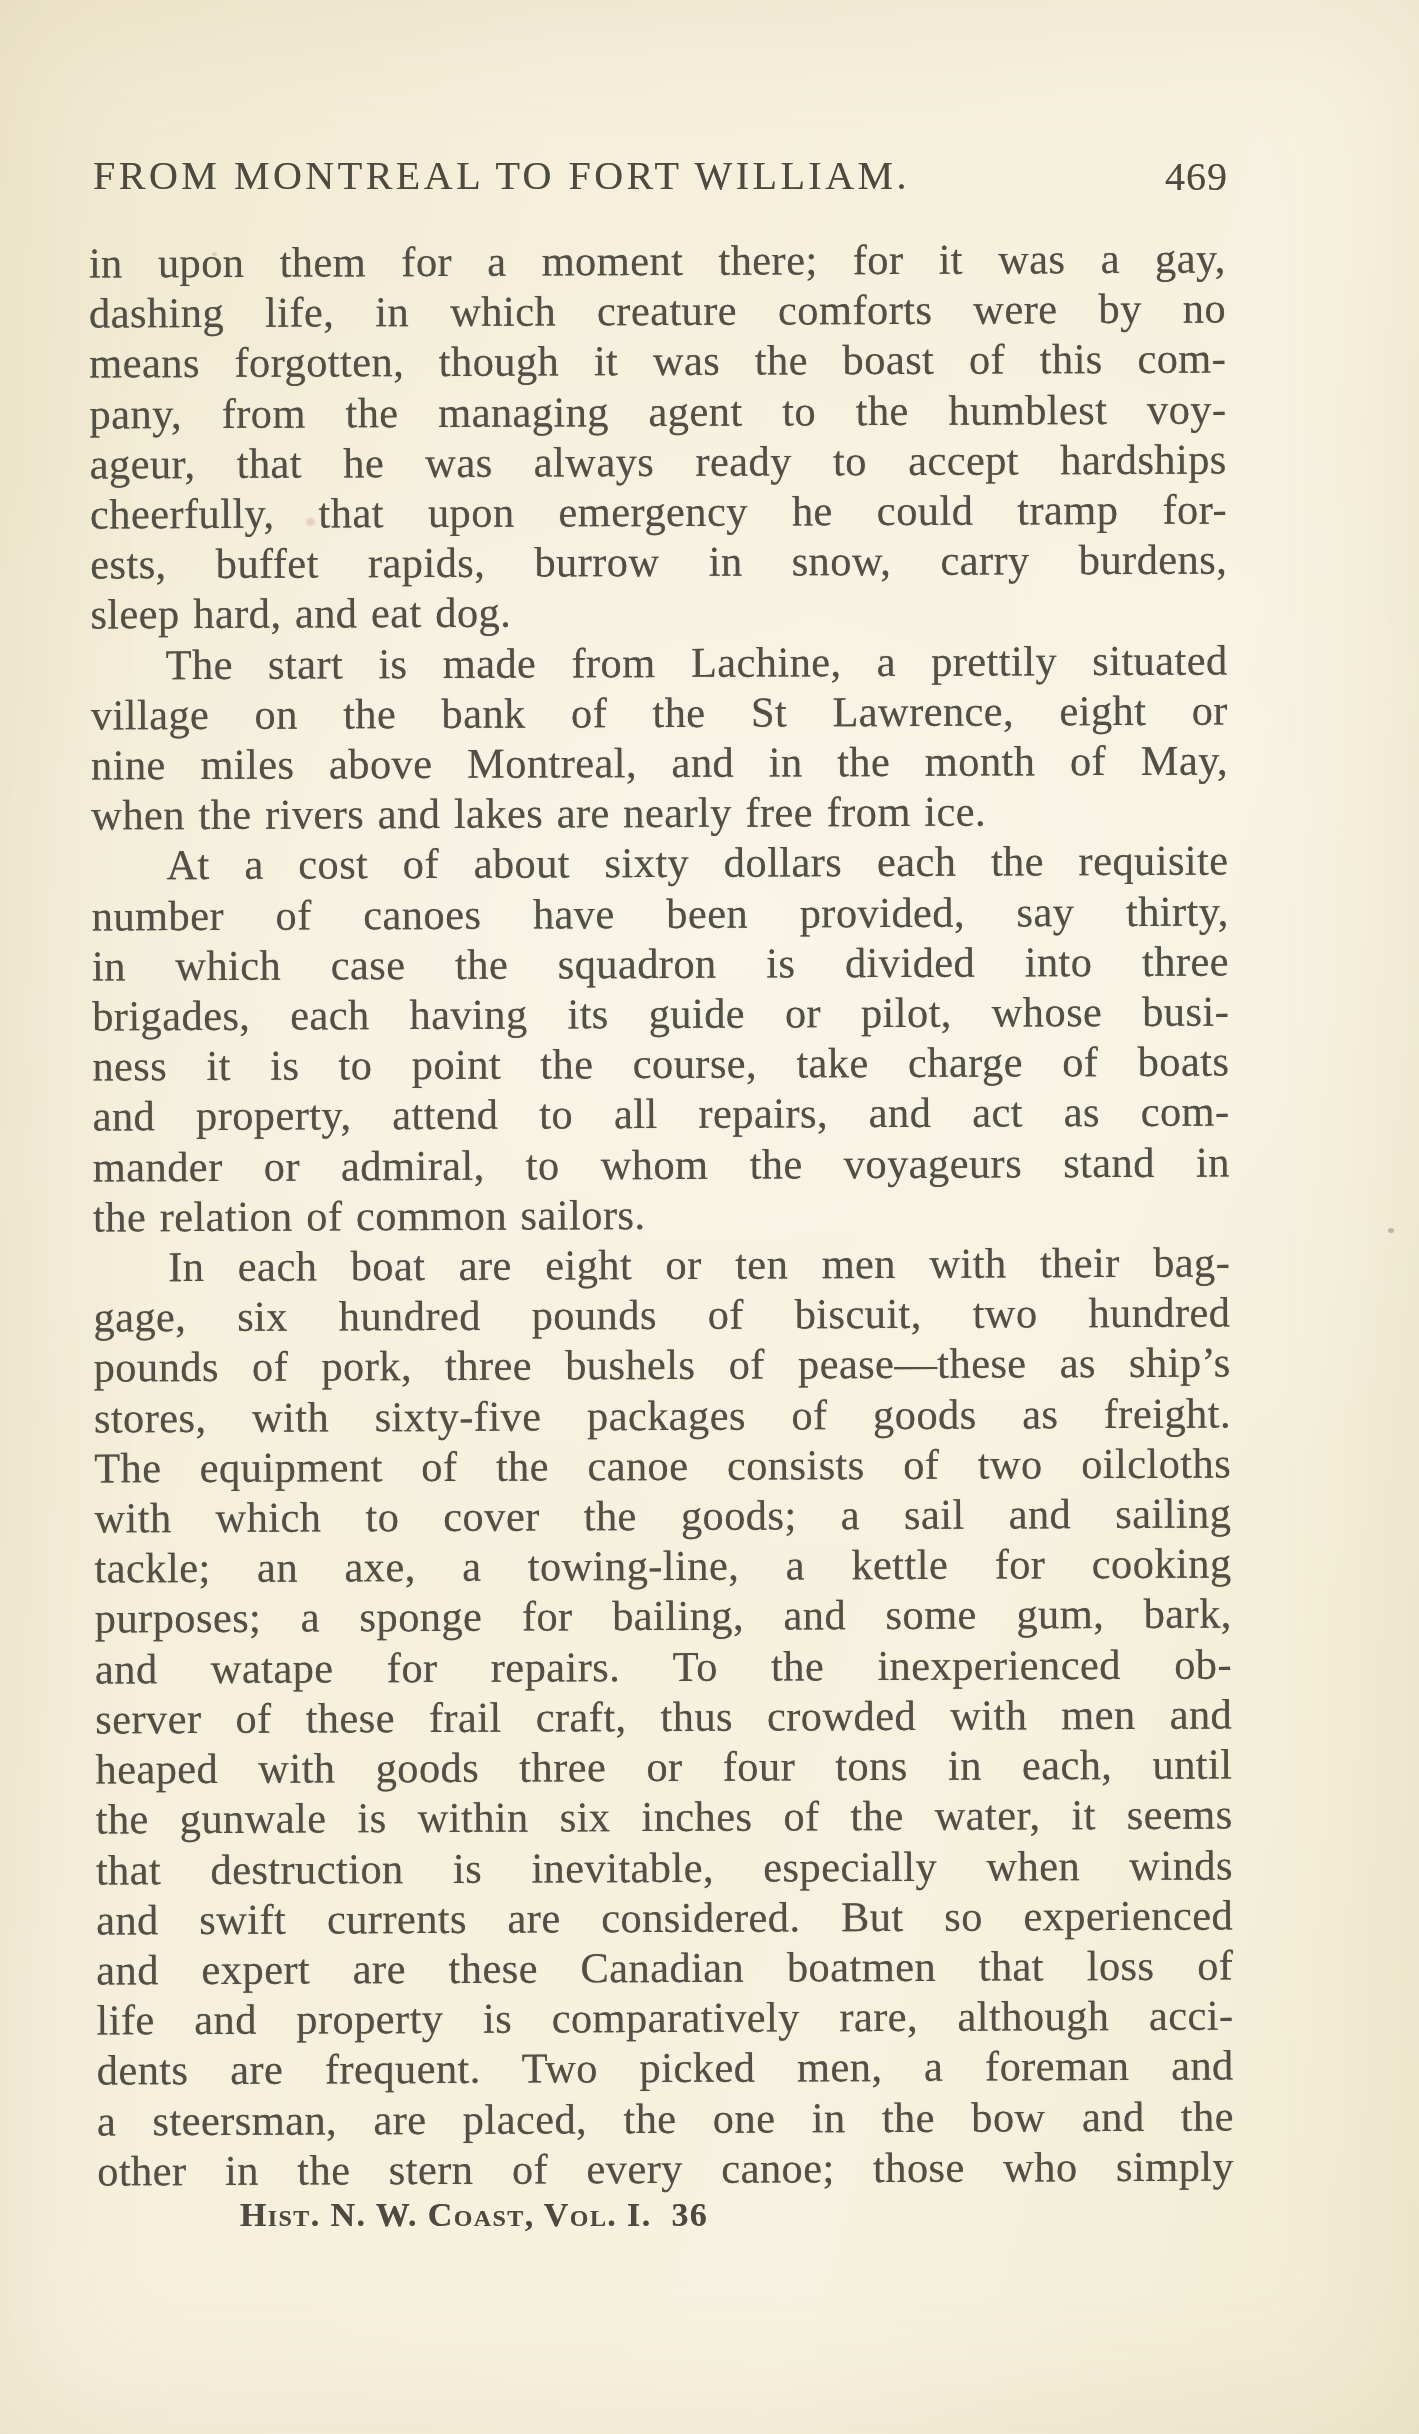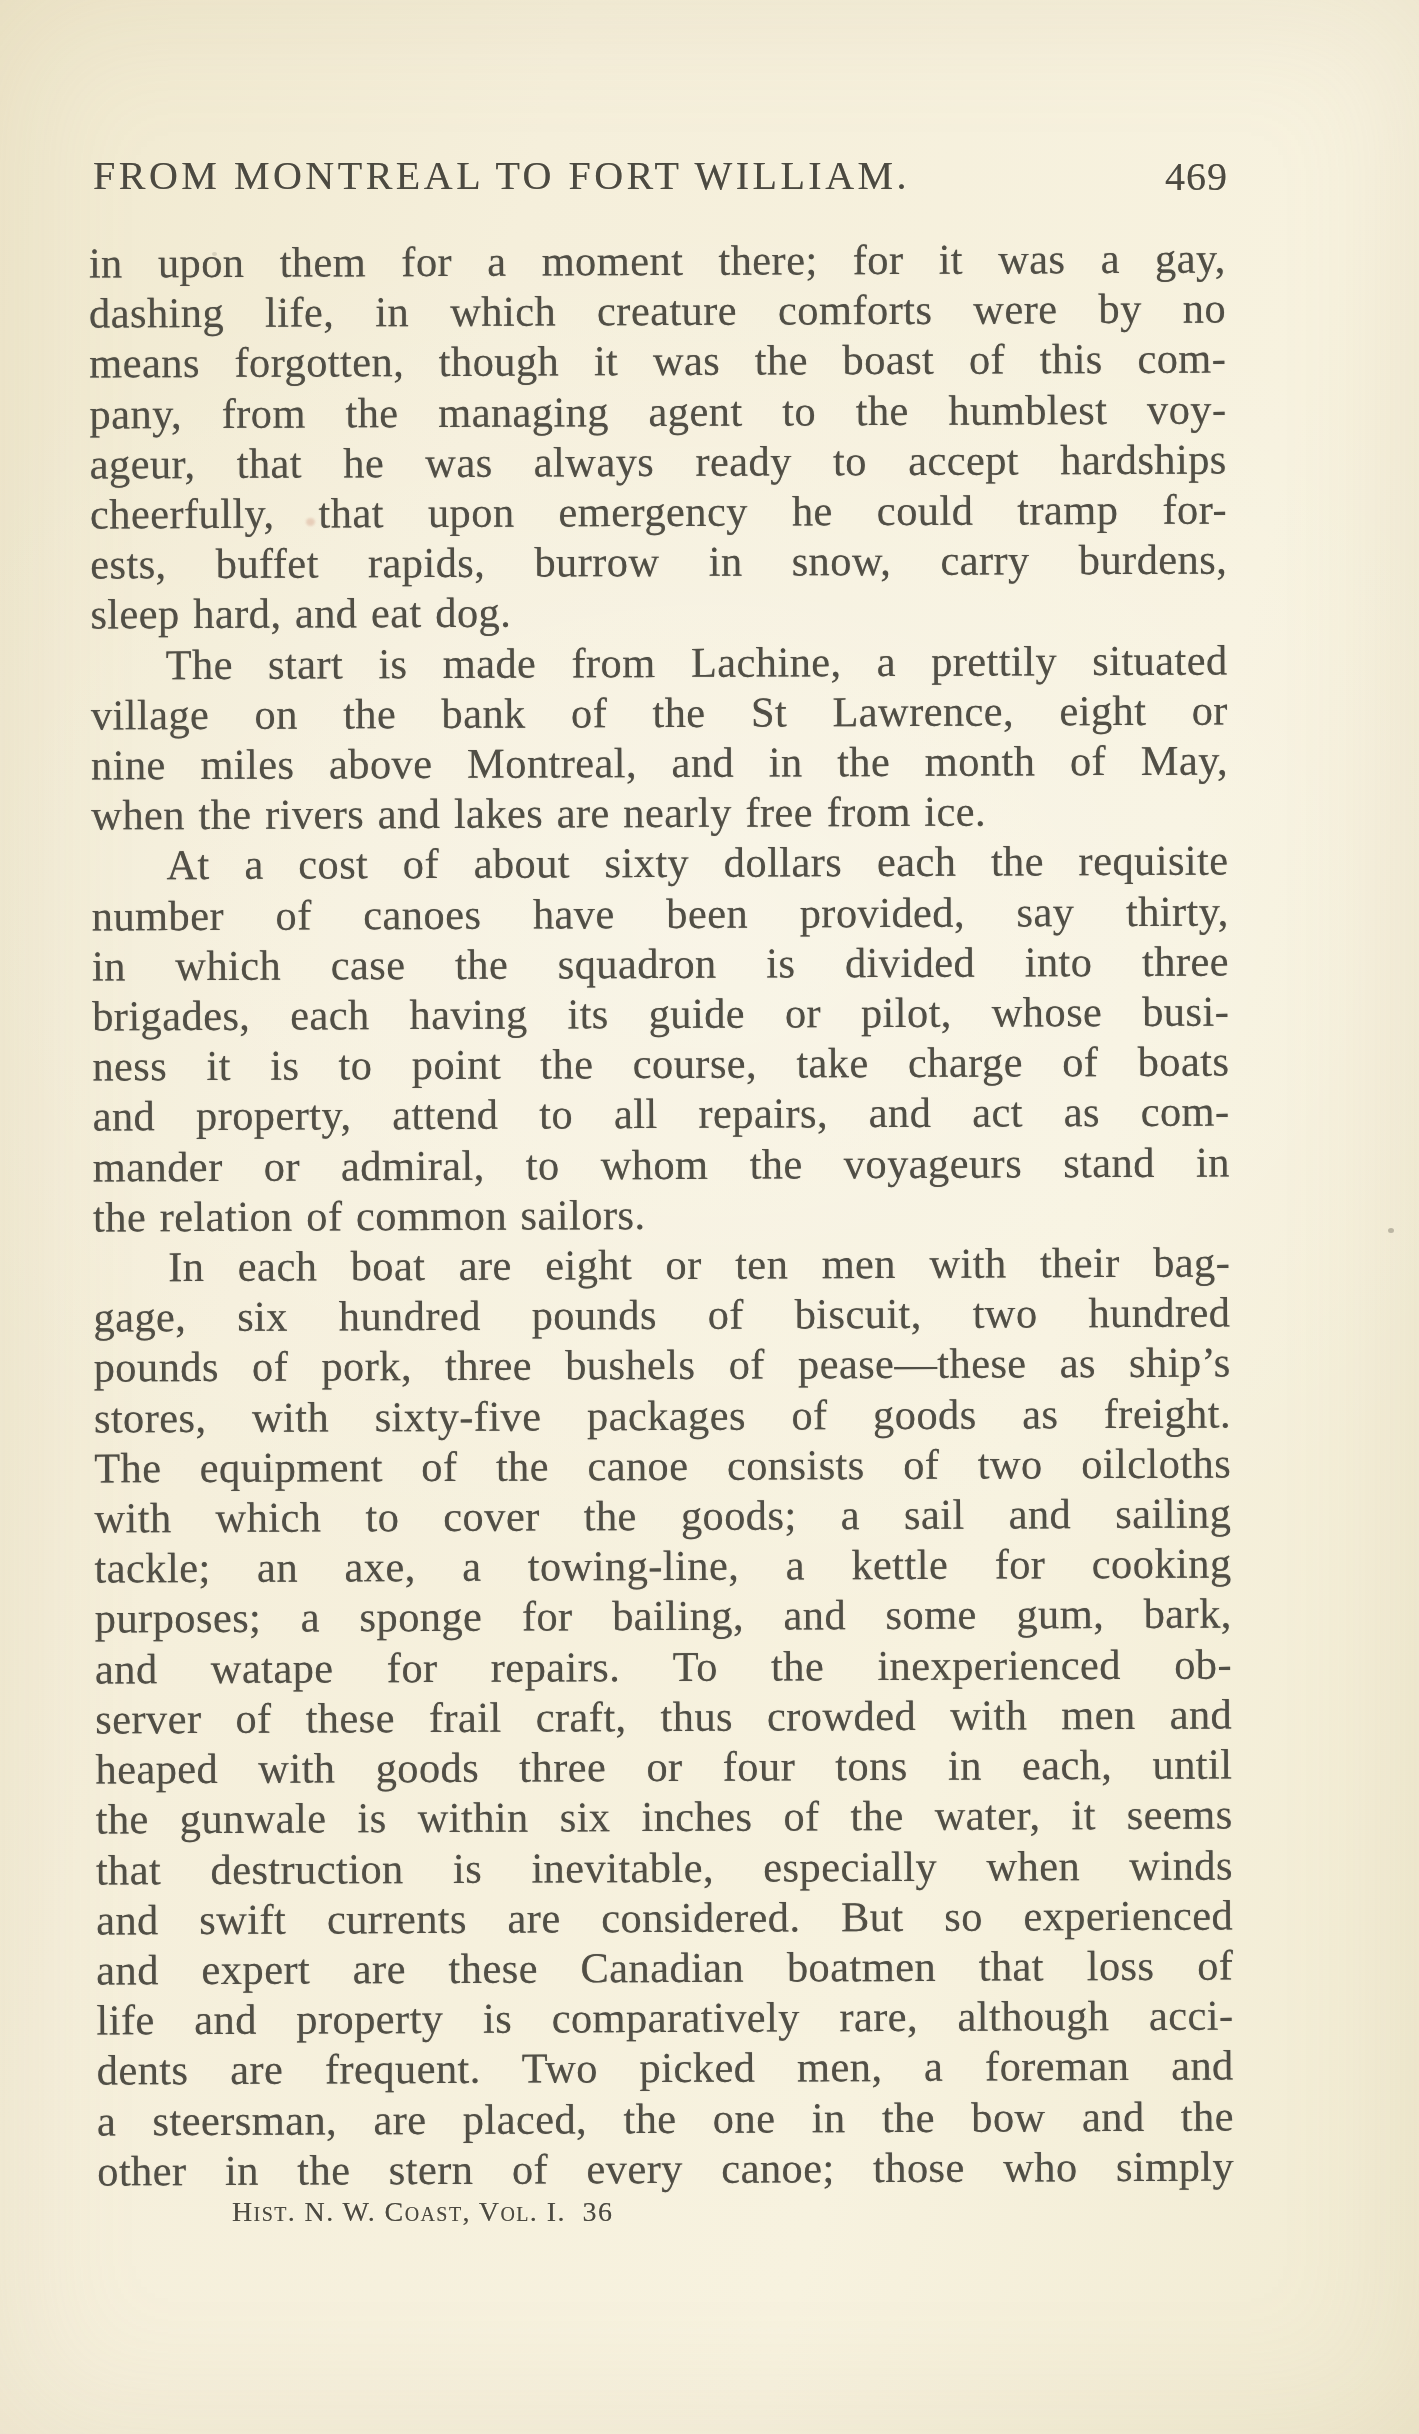--- a/index.html
+++ b/index.html
@@ -53,28 +53,29 @@
   }
   .line {
     text-align: justify;
     text-align-last: justify;
     white-space: normal;
   }
   .line.short-last { text-align-last: left; }
   .line.indent { text-indent: 75px; }
   .footer {
     position: absolute;
-    left: 232px;
+    left: 240px;
     top: 2196px;
-    font-size: 28px;
+    font-size: 34px;
     letter-spacing: 1.4px;
     font-variant: small-caps;
     color: #4c4a41;
     text-shadow: 0 0 0.6px rgba(76,74,65,0.55);
     white-space: pre;
+    font-weight: bold;
   }
   .speck { position: absolute; border-radius: 50%; }
   .speck-1 { left: 1388px; top: 1228px; width: 6px; height: 5px; background: #a9a493; opacity: 0.75; }
   .speck-2 { left: 306px; top: 518px; width: 9px; height: 8px; background: #dcb49e; opacity: 0.55; filter: blur(1px); }
   .speck-3 { left: 212px; top: 252px; width: 5px; height: 4px; background: #bdb8a6; opacity: 0.5; }
 </style>
 </head>
 <body>
 
 <div class="page">

